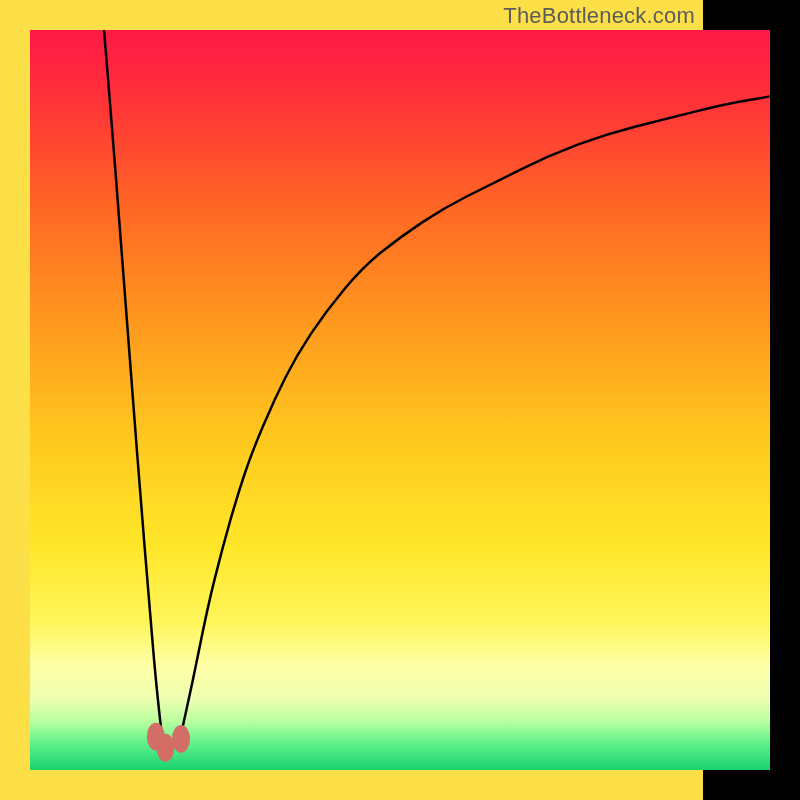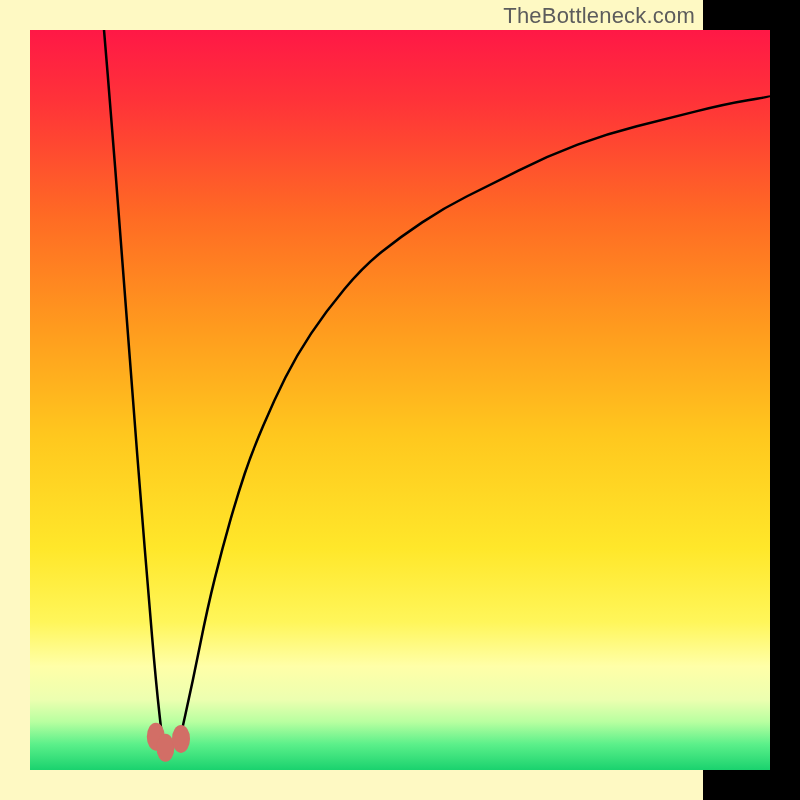--- a/index.html
+++ b/index.html
@@ -8,21 +8,21 @@
     width: 800px;
     height: 800px;
     background: #000;
     overflow: hidden;
     font-family: Arial, Helvetica, sans-serif;
   }
   .frame {
     position: relative;
     width: 703px;
     height: 800px;
-    background: #fef9c3;
+    background: #fde047;
   }
   .plot {
     position: absolute;
     left: 30px;
     top: 30px;
     width: 740px;
     height: 740px;
     overflow: hidden;
   }
   .grad {

